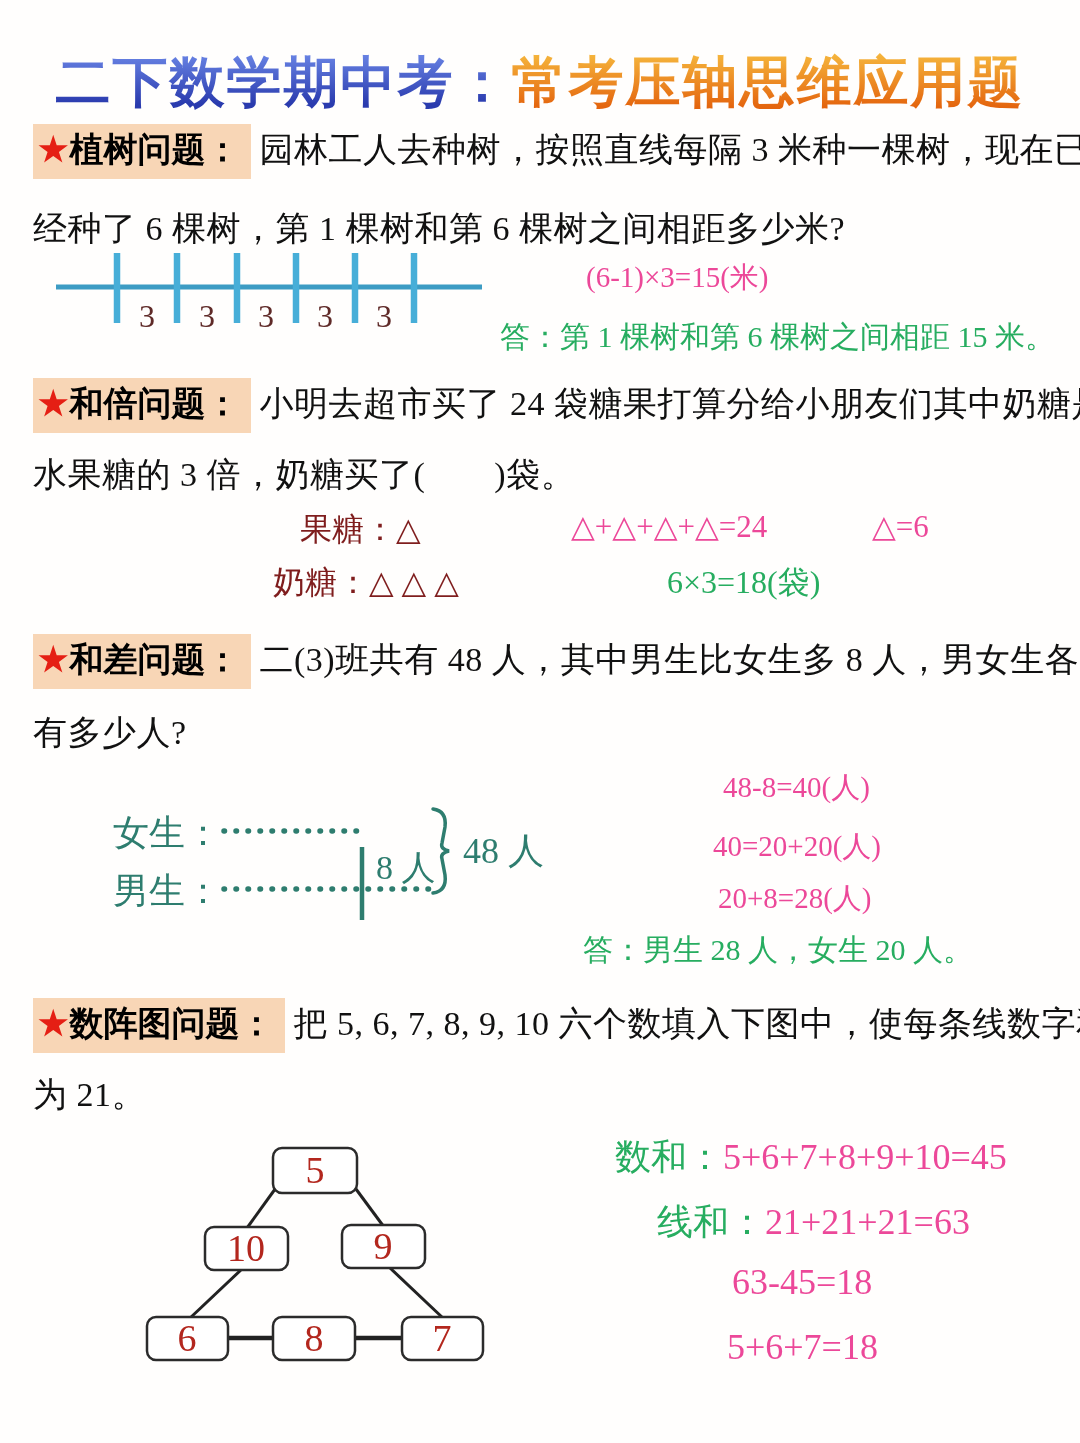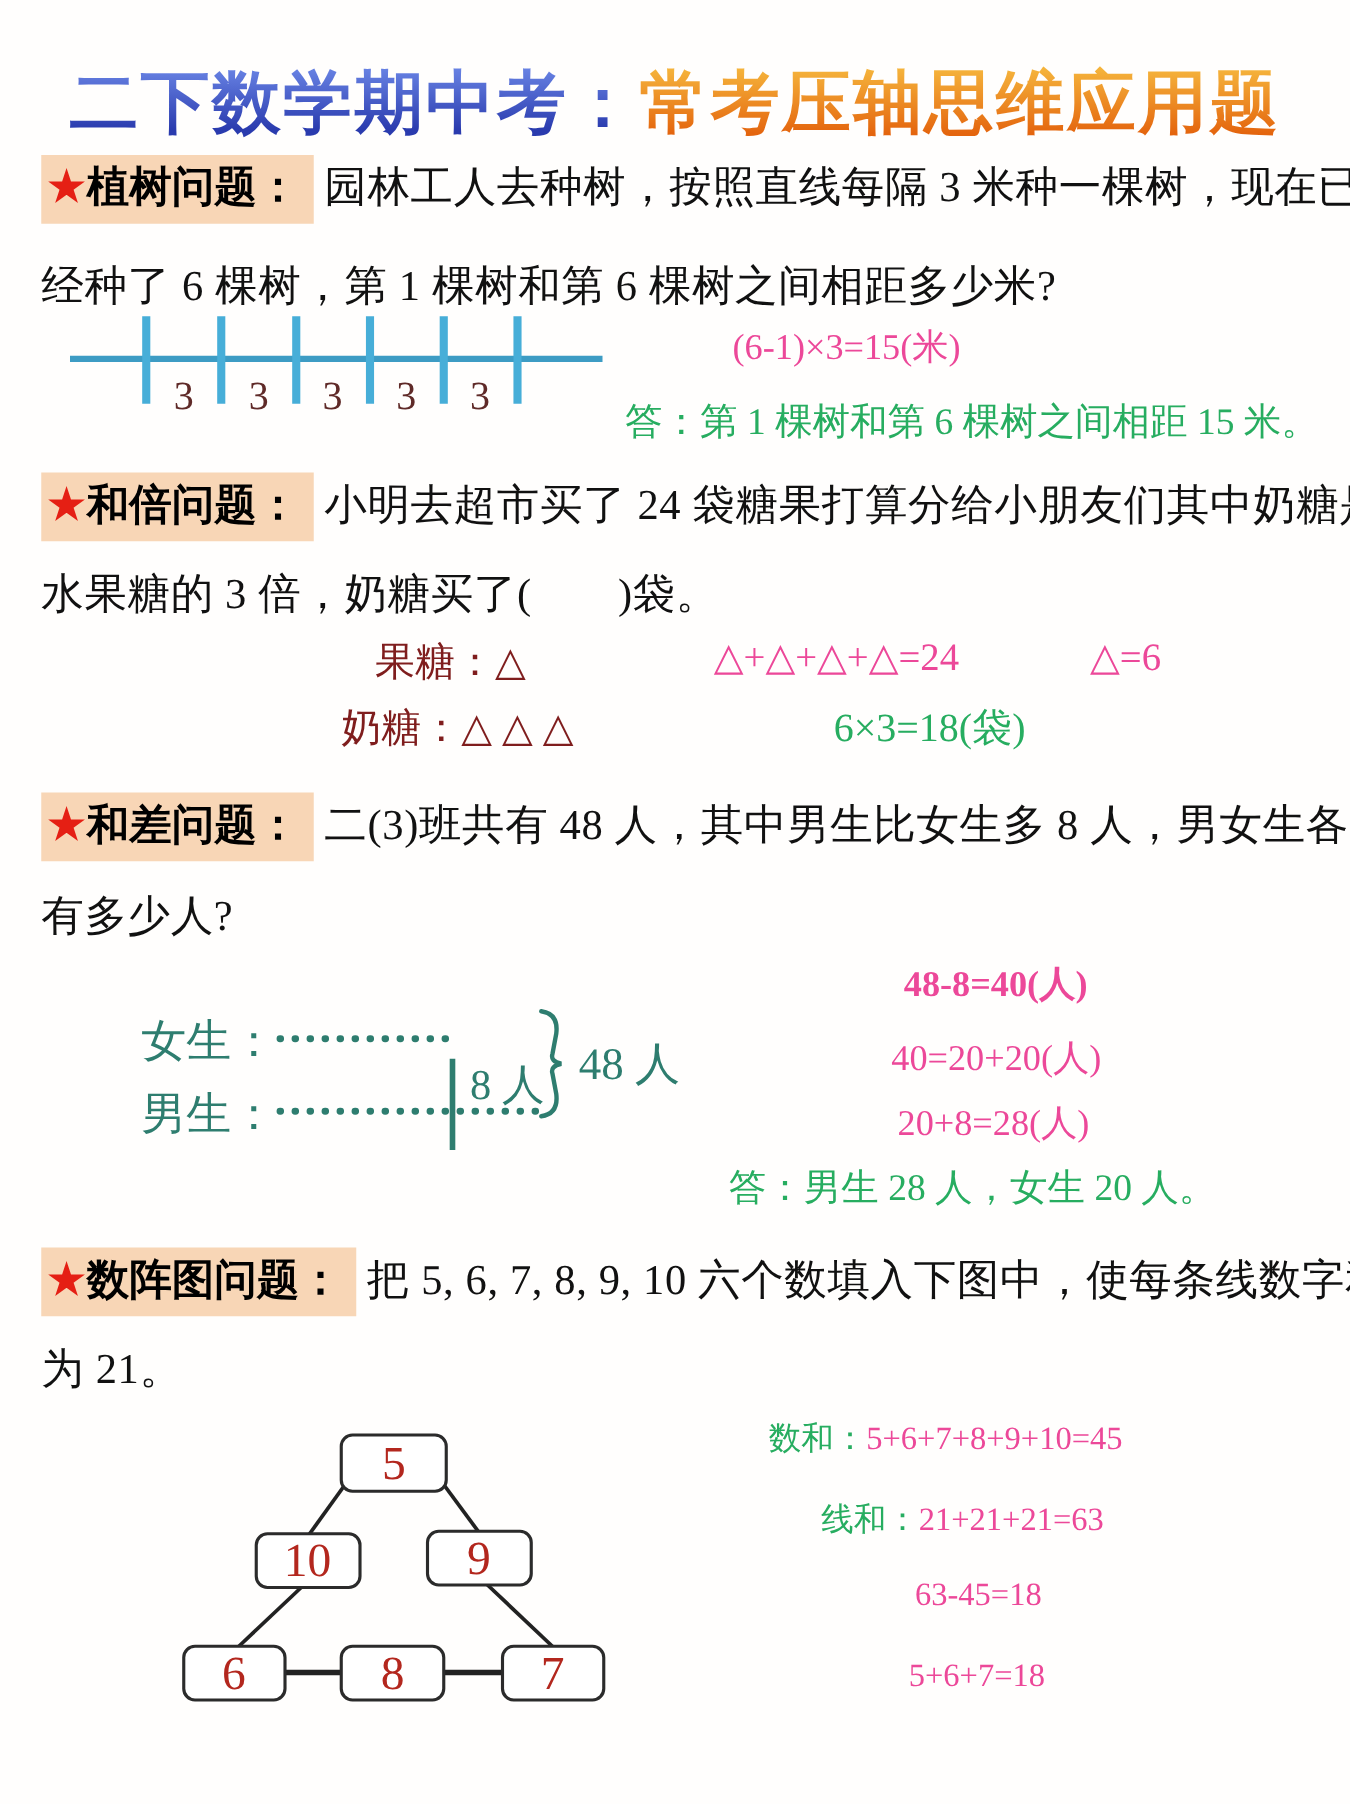--- a/index.html
+++ b/index.html
@@ -19,21 +19,21 @@
   .chip{display:inline-block;background:#f8d6b6;padding:3px 12px 6px 5px;margin-right:8px;
         font-weight:700;color:#000;}
   .star{color:#e51f14;margin-right:1px;}
   .ptext{letter-spacing:0.5px;}
 
   
   .pink{color:#ec4899;}
   .green{color:#27ad60;}
   .blue{color:#7f1d1d;}
   .eq{font-size:29px;}
-  .eq-lg{font-size:26px;}
+  .eq-lg{font-size:36px;}
   svg{display:block;overflow:visible;}
 </style>
 </head>
 <body>
 
 <div id="page">
 
   <div id="title" class="abs">
     <span class="t-blue">二下数学期中考：</span><span class="t-orange">常考压轴思维应用题</span>
   </div>
@@ -74,21 +74,21 @@
   <div class="abs pink" style="top:508px;left:571px;font-size:31px;">△+△+△+△=24</div>
   <div class="abs pink" style="top:508px;left:872px;font-size:31px;">△=6</div>
   <div class="abs blue" style="top:561px;left:273px;font-size:32px;">奶糖：△ △ △</div>
   <div class="abs green" style="top:561px;left:667px;font-size:32px;">6×3=18(袋)</div>
 
   <div class="abs pline" style="top:634px;left:33px;">
     <span class="chip"><span class="star">★</span><span>和差问题：</span></span><span class="ptext">二(3)班共有 48 人，其中男生比女生多 8 人，男女生各</span>
   </div>
   <div class="abs pline ptext" style="top:710px;left:33px;">有多少人?</div>
 
-  <div class="abs eq pink" style="top:768px;left:723px;font-weight:bold;">48-8=40(人)</div>
+  <div class="abs eq pink" style="top:768px;left:723px;">48-8=40(人)</div>
   <div class="abs eq pink" style="top:827px;left:713px;">40=20+20(人)</div>
   <div class="abs eq pink" style="top:879px;left:718px;">20+8=28(人)</div>
   <div class="abs green" style="top:930px;left:583px;font-size:30px;">答：男生 28 人，女生 20 人。</div>
 
   <svg class="abs" style="top:793px;left:108px;" width="460" height="140" viewBox="0 0 460 140">
     <g fill="#2e7d6f" font-size="36">
       <text x="5" y="52">女生：</text>
       <text x="5" y="110">男生：</text>
     </g>
     <g stroke="#2e7d6f" stroke-width="5.5" stroke-linecap="round" stroke-dasharray="0.5 11.5">

